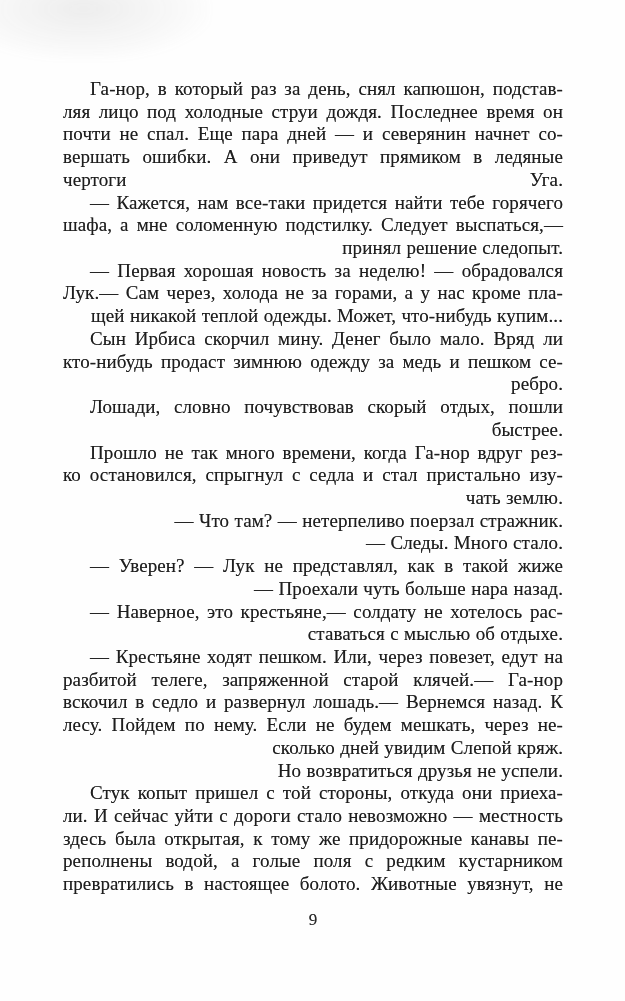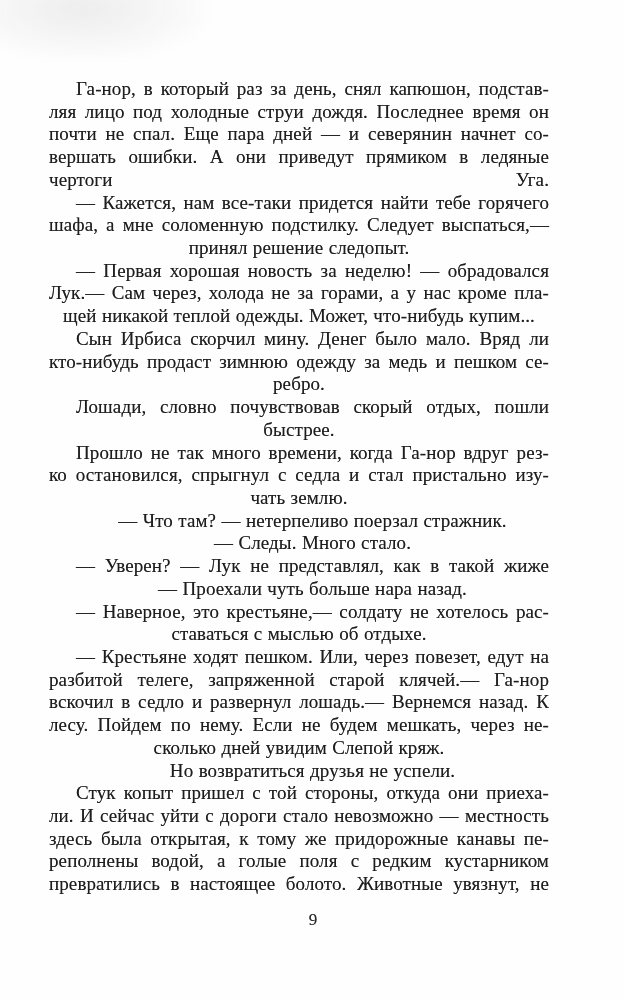--- a/index.html
+++ b/index.html
@@ -22,21 +22,21 @@
     left: -20px;
     top: -25px;
     width: 230px;
     height: 85px;
     background: radial-gradient(ellipse at 45% 40%, rgba(90,90,90,0.10), rgba(120,120,120,0.04) 55%, rgba(255,255,255,0) 75%);
     filter: blur(3px);
     pointer-events: none;
   }
   .page-text {
     position: absolute;
-    left: 49px;
+    left: 63px;
     top: 78px;
     width: 500px;
   }
   .paragraph {
     margin: 0;
     padding: 0;
   }
   .text-line {
     font-size: 19px;
     line-height: 22.72px;
@@ -44,21 +44,21 @@
     letter-spacing: 0.1px;
     word-spacing: 0.5px;
     text-shadow: 0 0 0.45px rgba(30,30,30,0.55);
   }
   .text-line.fill {
     text-align: justify;
     text-align-last: justify;
     text-justify: inter-word;
   }
   .text-line.last {
-    text-align: center;
+    text-align: right;
   }
   .text-line.indent {
     text-indent: 27px;
   }
   .page-number {
     position: absolute;
     left: 63px;
     top: 910px;
     width: 500px;
     text-align: center;

